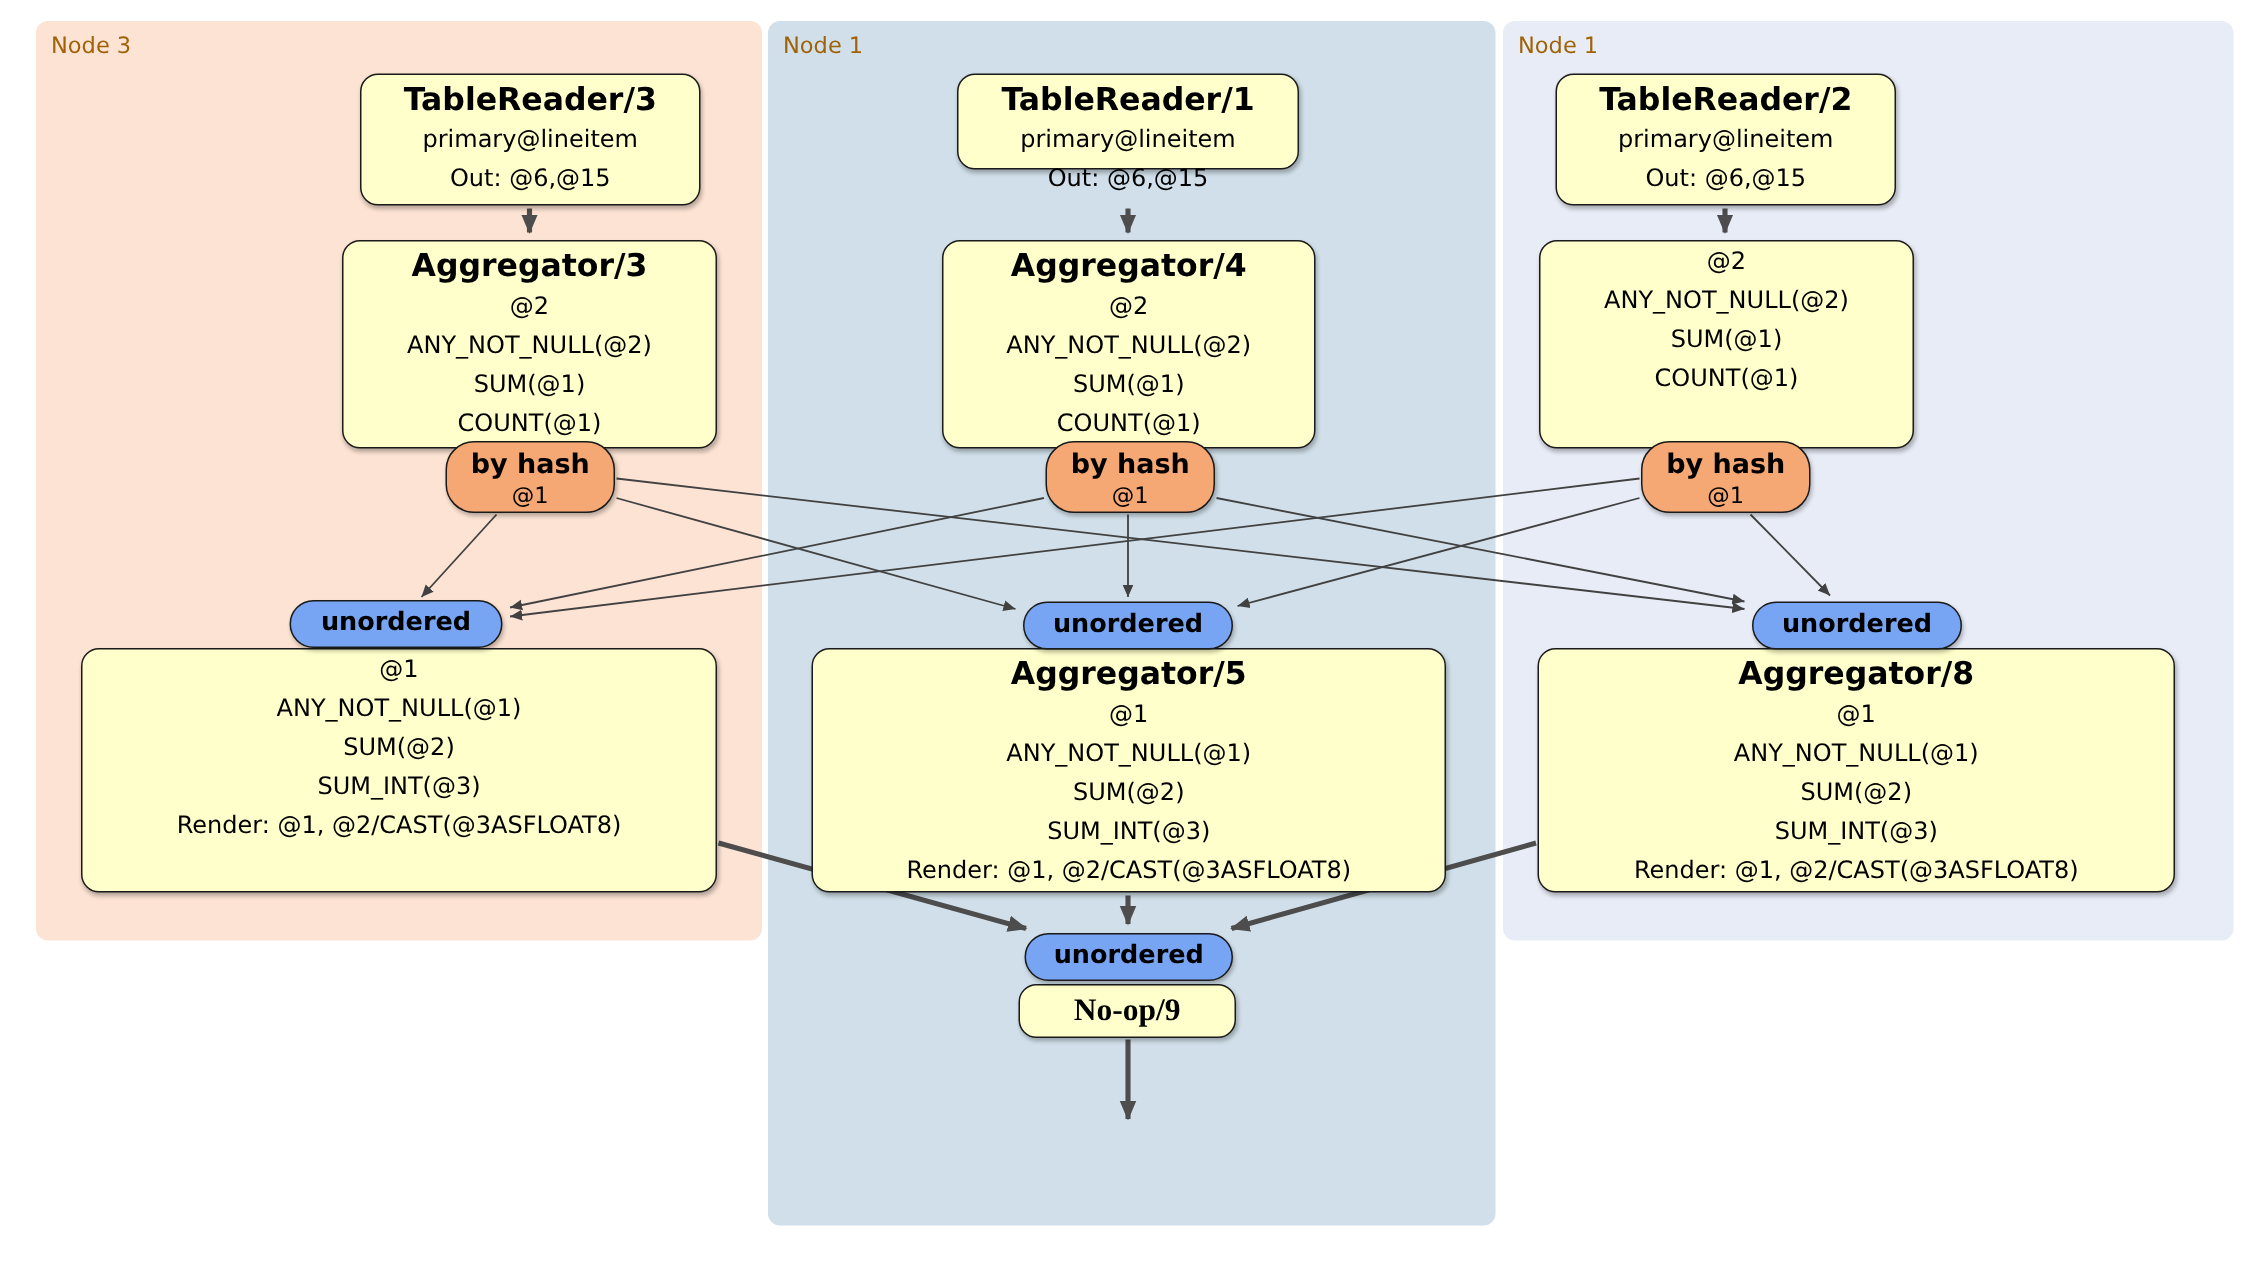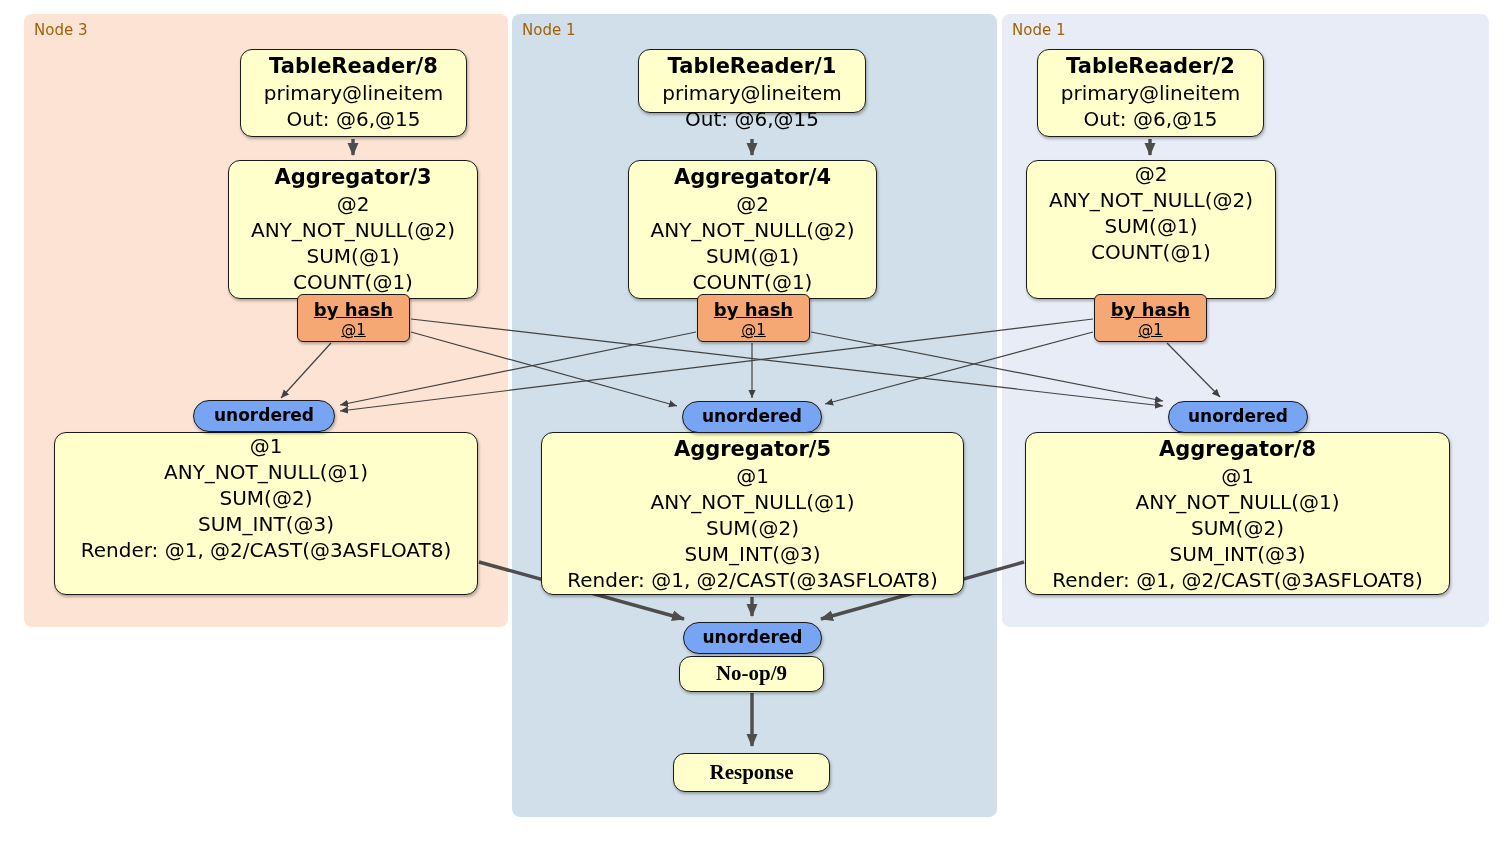--- a/index.html
+++ b/index.html
@@ -32,27 +32,26 @@
   .node {
     position: absolute; z-index: 2;
     background: var(--box-bg, #ffffcb);
     border: 1.5px solid var(--box-border, #1a1a1a);
     border-radius: 12px;
     text-align: center;
     box-sizing: border-box;
     box-shadow: 1px 2px 3px rgba(0,0,0,0.28);
   }
   .ptitle { font-weight: bold; font-size: 21px; line-height: 28px; padding-top: 2px; white-space: nowrap; }
-  .pline  { font-size: 20px; line-height: 26px; white-space: nowrap; }
+  .pline  { font-size: 16px; line-height: 26px; white-space: nowrap; }
 
   .router {
     z-index: 3;
     background: var(--router-bg, #f6a874);
-    border-radius: 6px;
-    text-decoration: underline;
+    border-radius: 19px;
   }
   .rlabel  { font-weight: bold; font-size: 18px; line-height: 23px; padding-top: 3px; }
   .rdetail { font-size: 15px; line-height: 18px; }
 
   .sync {
     z-index: 3;
     background: var(--sync-bg, #77a4f3);
     border-radius: 16px;
   }
   .slabel { font-weight: bold; font-size: 17px; line-height: 29px; }
@@ -100,21 +99,21 @@
     <line class="thin" x1="1093" y1="332" x2="825" y2="404" marker-end="url(#mthin)"></line>
     <line class="thin" x1="1167" y1="343" x2="1220" y2="397" marker-end="url(#mthin)"></line>
 
     <line class="thick" x1="479" y1="562" x2="684" y2="619" marker-end="url(#mthick)"></line>
     <line class="thick" x1="752" y1="597" x2="752" y2="616" marker-end="url(#mthick)"></line>
     <line class="thick" x1="1024" y1="562" x2="821" y2="619" marker-end="url(#mthick)"></line>
     <line class="thick" x1="752" y1="693" x2="752" y2="746" marker-end="url(#mthick)"></line>
   </svg>
 
   <div class="node" style="left:240px;top:49px;width:227px;height:88px">
-    <div class="ptitle">TableReader/8</div>
+    <div class="ptitle">TableReader/3</div>
     <div class="pline">primary@lineitem</div>
     <div class="pline">Out: @6,@15</div>
   </div>
   <div class="node" style="left:638px;top:49px;width:228px;height:64px">
     <div class="ptitle">TableReader/1</div>
     <div class="pline">primary@lineitem</div>
     <div class="pline">Out: @6,@15</div>
   </div>
   <div class="node" style="left:1037px;top:49px;width:227px;height:88px">
     <div class="ptitle">TableReader/2</div>
@@ -189,17 +188,14 @@
     <div class="pline">SUM_INT(@3)</div>
     <div class="pline">Render: @1, @2/CAST(@3ASFLOAT8)</div>
   </div>
 
   <div class="node sync" style="left:683px;top:622px;width:139px;height:32px">
     <div class="slabel">unordered</div>
   </div>
   <div class="node terminal t-noop" style="left:679px;top:656px;width:145px;height:36px">
     <div class="ptitle">No-op/9</div>
   </div>
-  <div class="node terminal t-response" style="left:673px;top:753px;width:157px;height:39px">
-    <div class="ptitle">Response</div>
-  </div>
 
 </div>
 
 </body></html>

